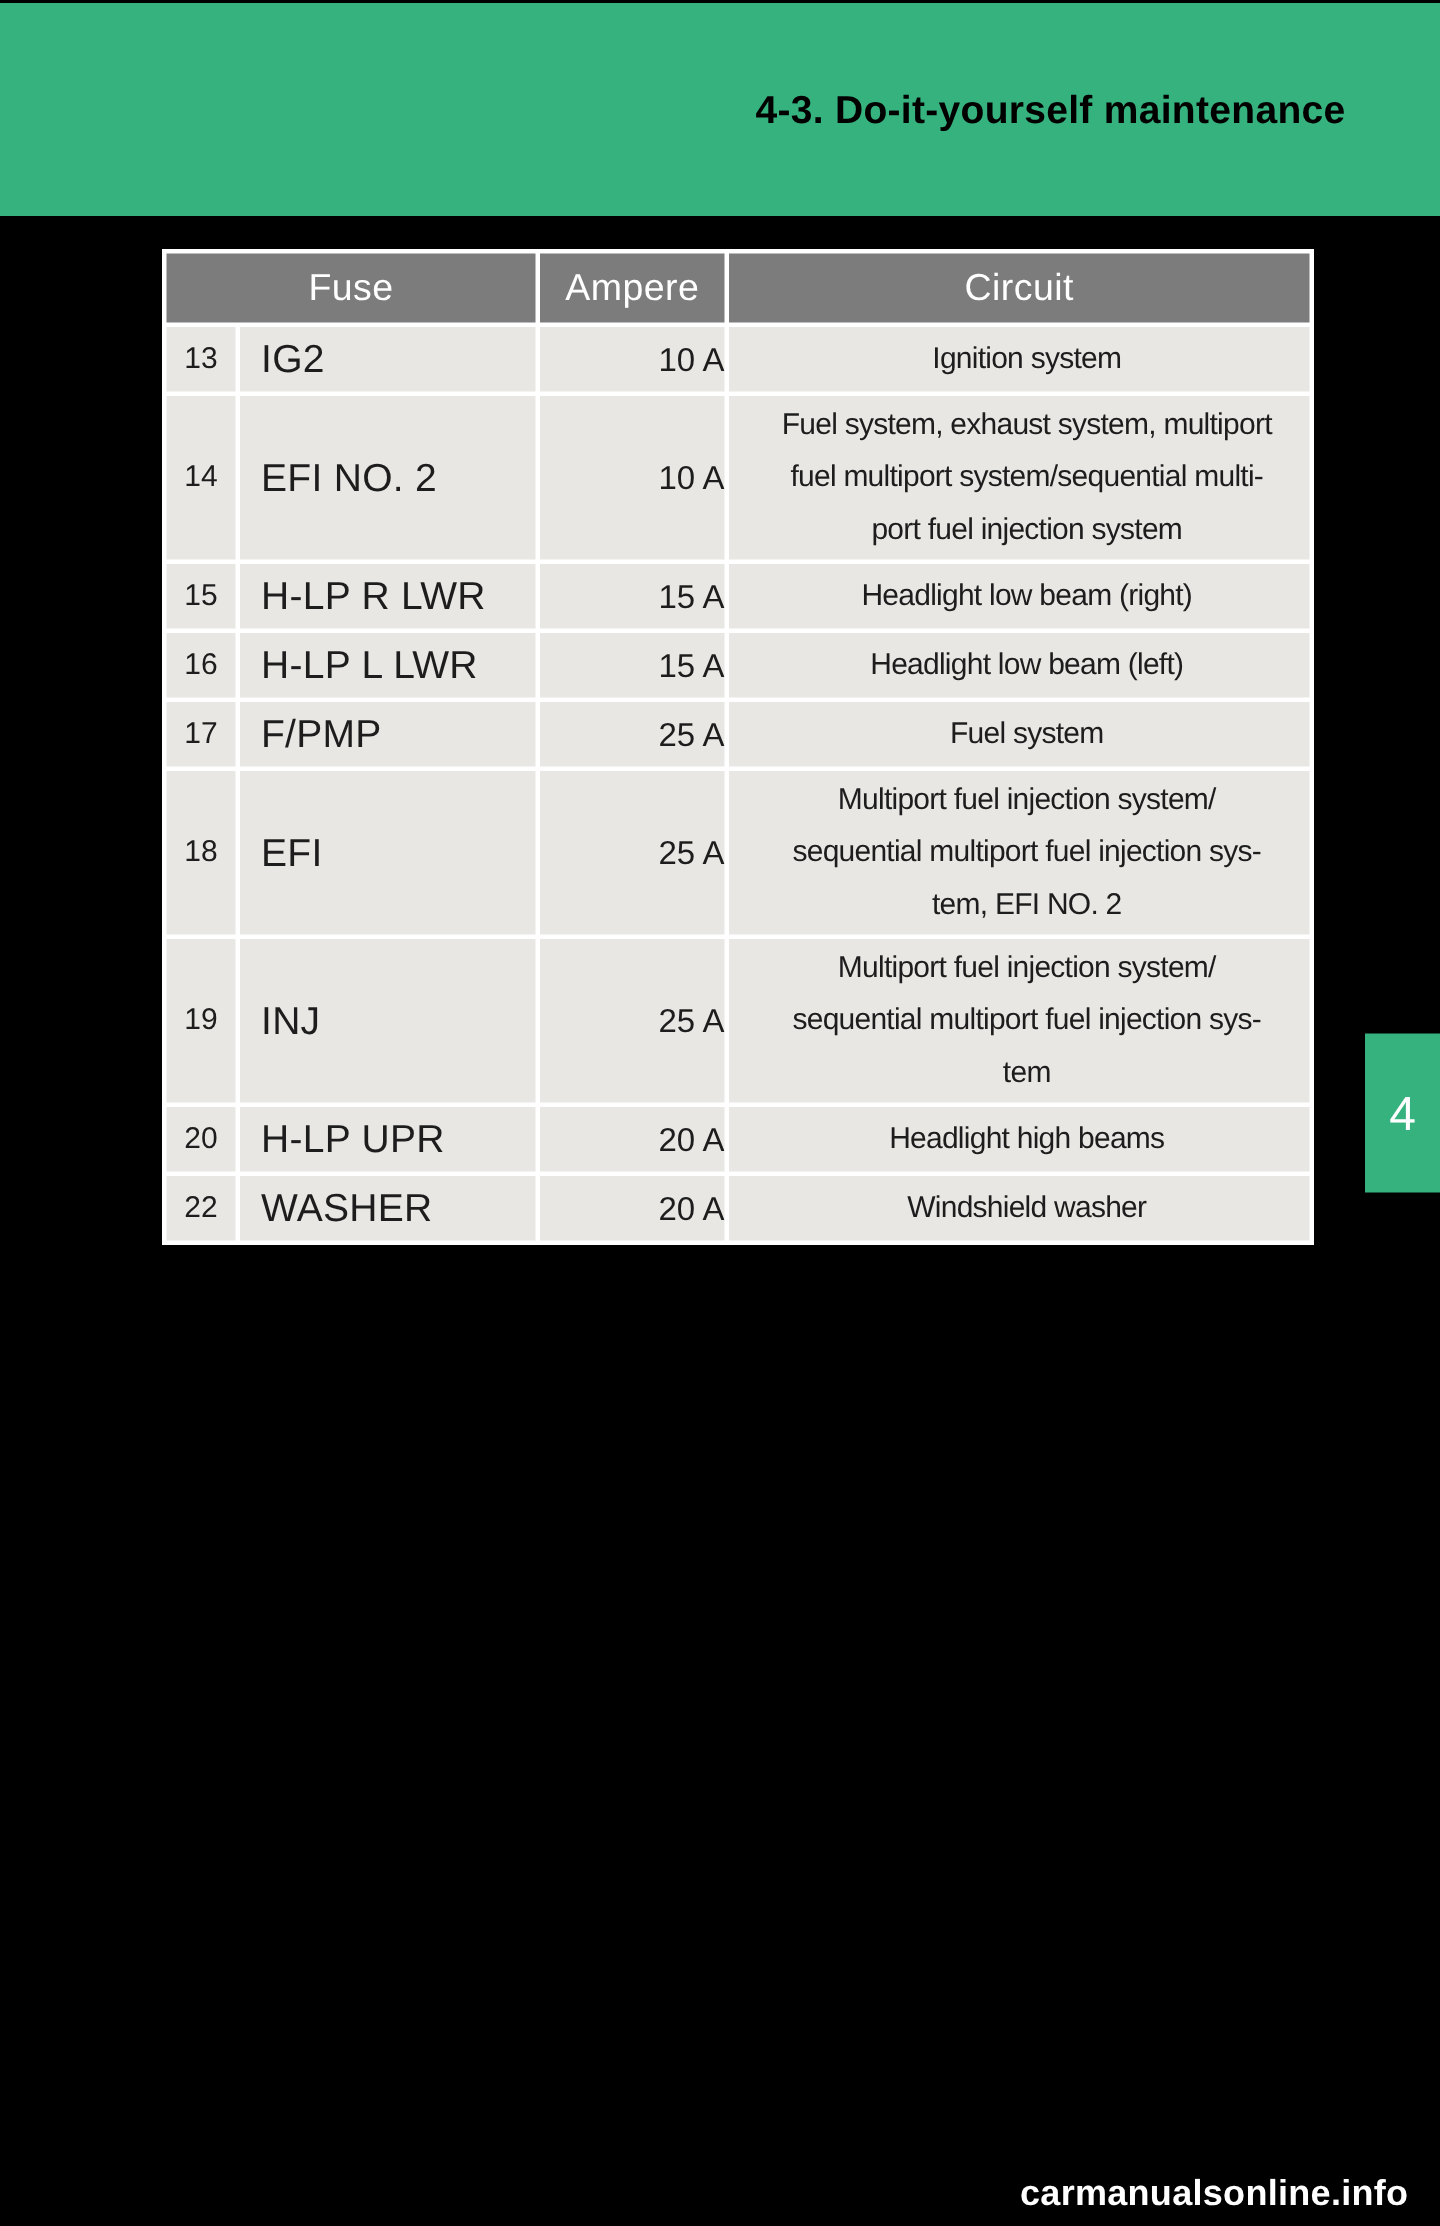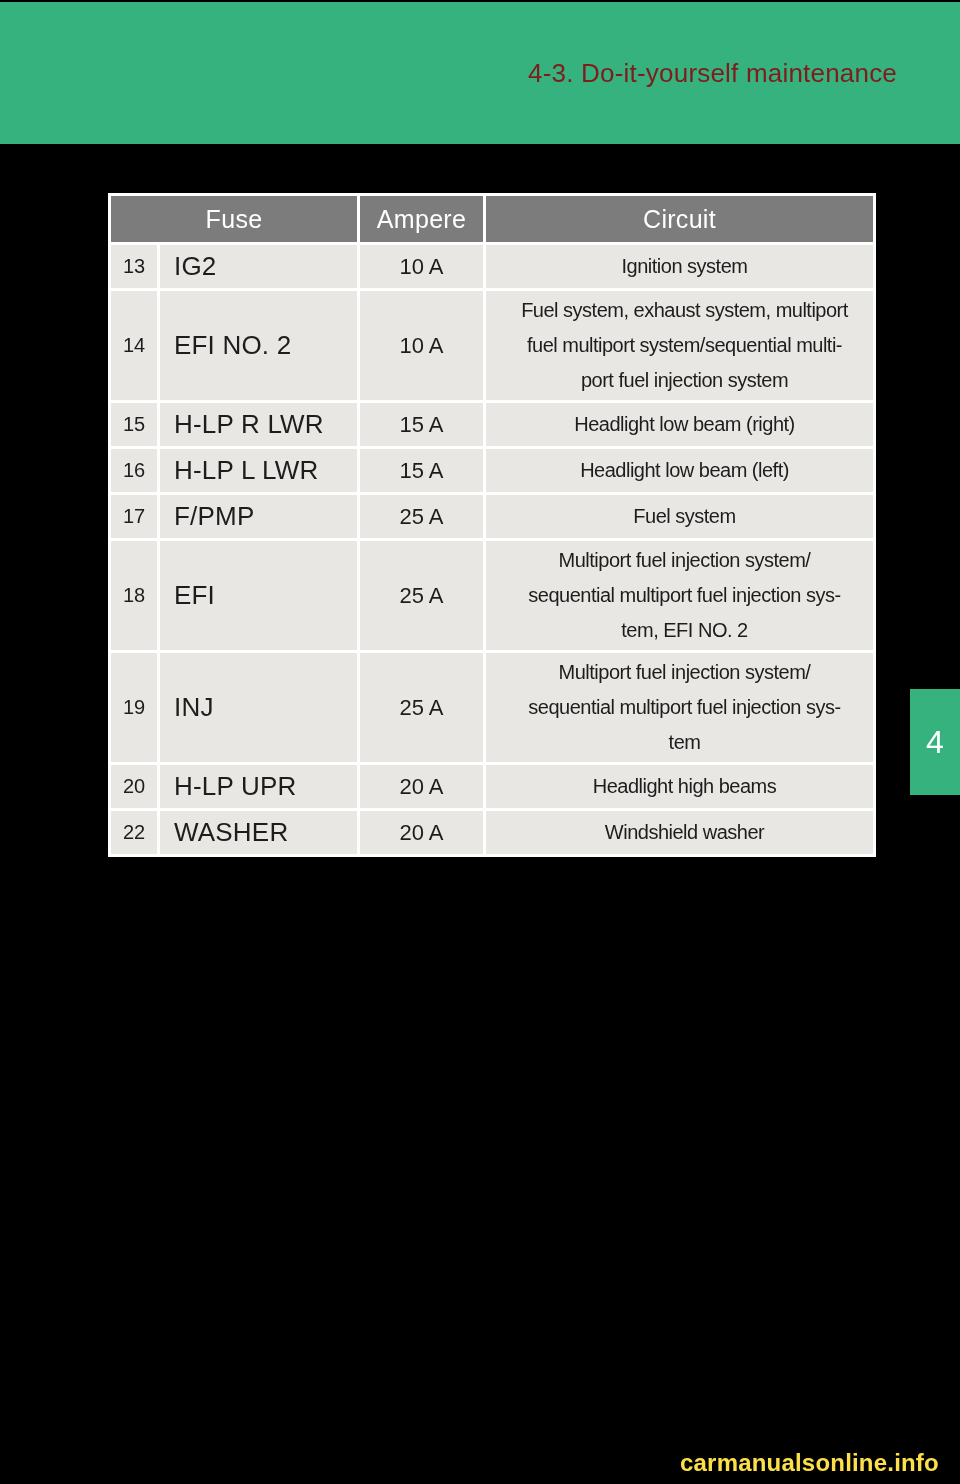--- a/index.html
+++ b/index.html
@@ -15,30 +15,30 @@
   .top-band {
     position: absolute;
     top: 2px; left: 0; width: 960px; height: 142px;
     background: #35b27e;
     display: flex;
     align-items: center;
     justify-content: flex-end;
     padding-right: 63px;
   }
   .top-band .chapter-title {
-    color: #7f1d1d;
+    color: #000000;
     font-size: 26px;
-    font-weight: 400;
+    font-weight: 700;
     letter-spacing: 0.2px;
   }
 
   
   .table-wrap {
     position: absolute;
-    left: 108px; top: 193px; border-radius: 31px;
+    left: 108px; top: 166px; border-radius: 31px;
   }
   table.fuse-table {
     border-collapse: separate;
     border-spacing: 3px;
     background: #ffffff;
     table-layout: fixed;
     width: 768px;
   }
   table.fuse-table th {
     background: #7c7c7c;
@@ -60,21 +60,21 @@
     text-align: center;
     font-size: 20px;
   }
   td.cell-name {
     padding-left: 14px;
     font-size: 26px;
     letter-spacing: 0.2px;
     white-space: nowrap;
   }
   td.cell-amp {
-    text-align: center;
+    text-align: right;
     font-size: 22px;
   }
   td.cell-circuit {
     padding: 2px 0 2px 10px;
     font-size: 20px;
     letter-spacing: -0.5px;
   }
   td.cell-circuit .line {
     height: 35px;
     line-height: 35px;
@@ -96,21 +96,21 @@
   .side-tab .tab-number {
     color: #ffffff;
     font-size: 32px;
     font-weight: 400;
   }
 
   
   .watermark {
     position: absolute;
     left: 680px; top: 1449px;
-    color: #fde047;
+    color: #ffffff;
     font-size: 24px;
     font-weight: 700;
     line-height: 28px;
     letter-spacing: 0.2px;
   }
 </style>
 </head>
 <body>
 
 <div class="top-band">

